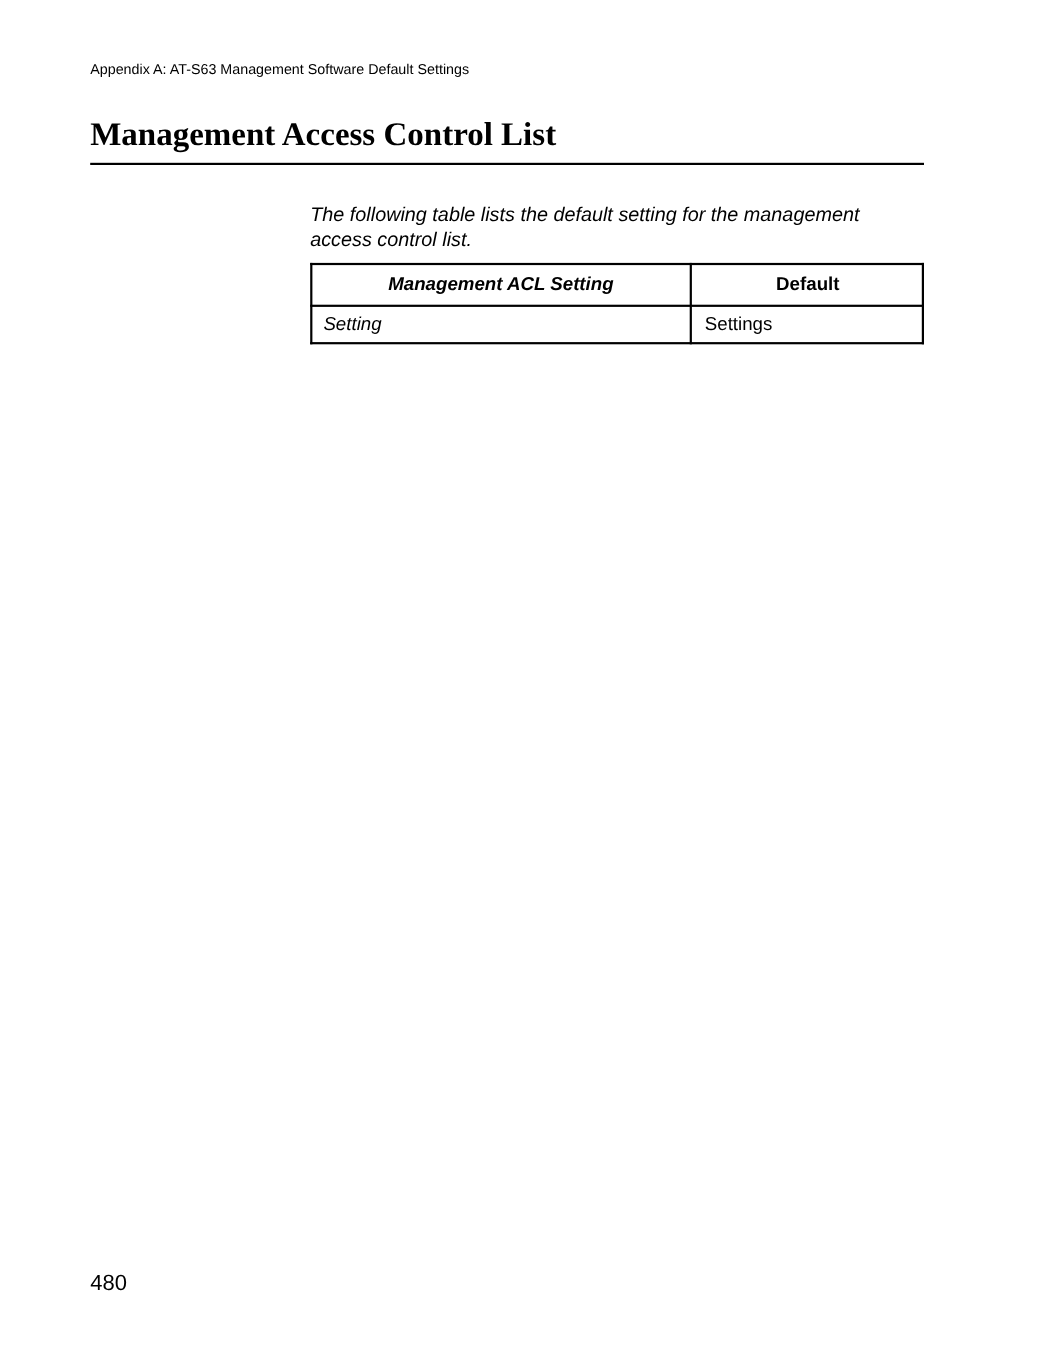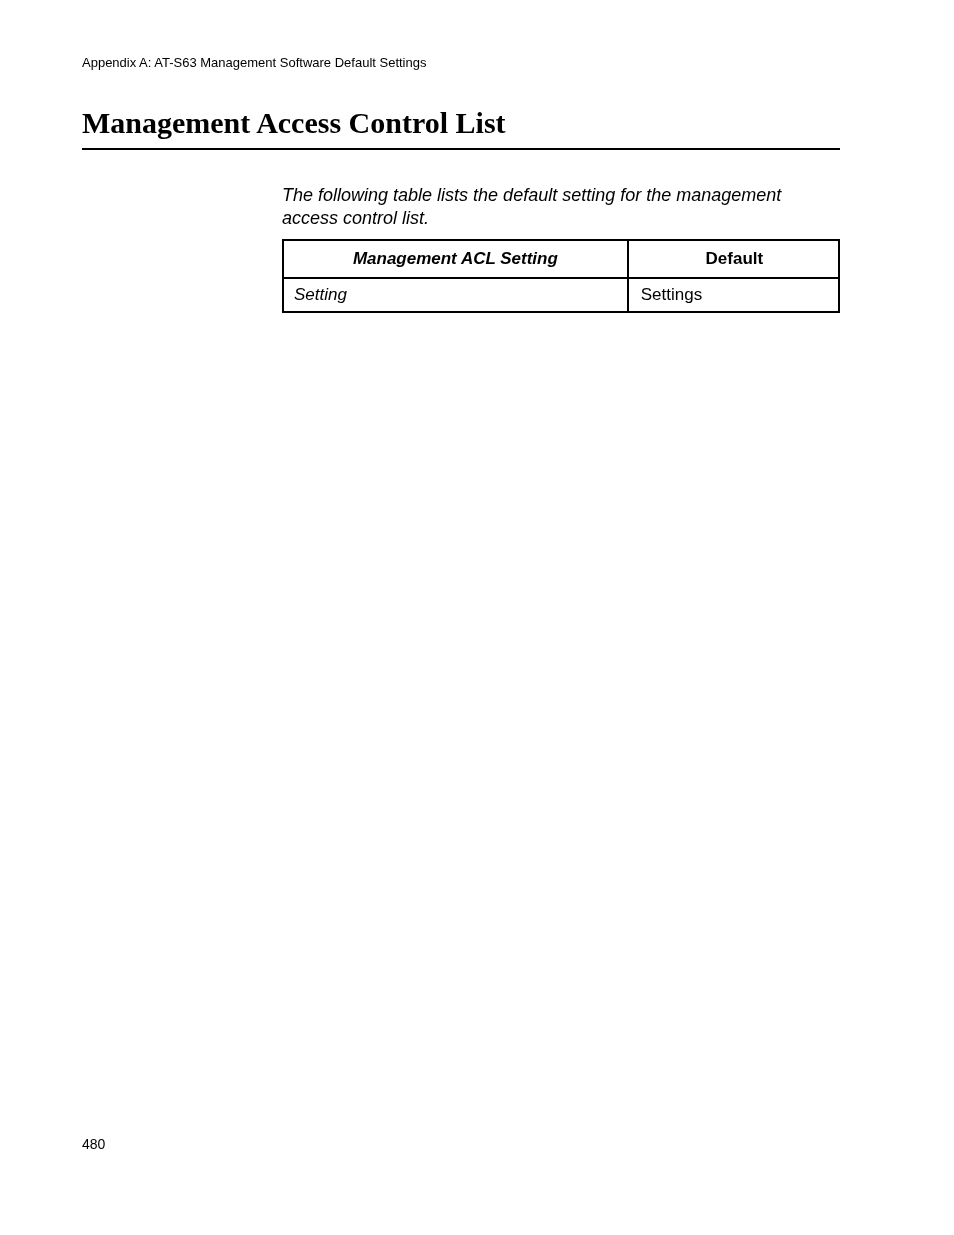--- a/index.html
+++ b/index.html
@@ -73,23 +73,23 @@
     }
     .settings-table .col-default {
       width: 38%;
       padding-left: 12px;
     }
     .header-separator {
       border-bottom: 3px double #000000;
     }
     .page-number {
       position: absolute;
-      bottom: 83px;
+      bottom: 56px;
       left: 82px;
-      font-size: 14px;
+      font-size: 20px;
     }
   </style>
 </head>
 <body>
 
 <div class="page-header">Appendix A: AT-S63 Management Software Default Settings</div>
 
 <div class="section-title">Management Access Control List</div>
 <div class="title-underline"></div>
 

